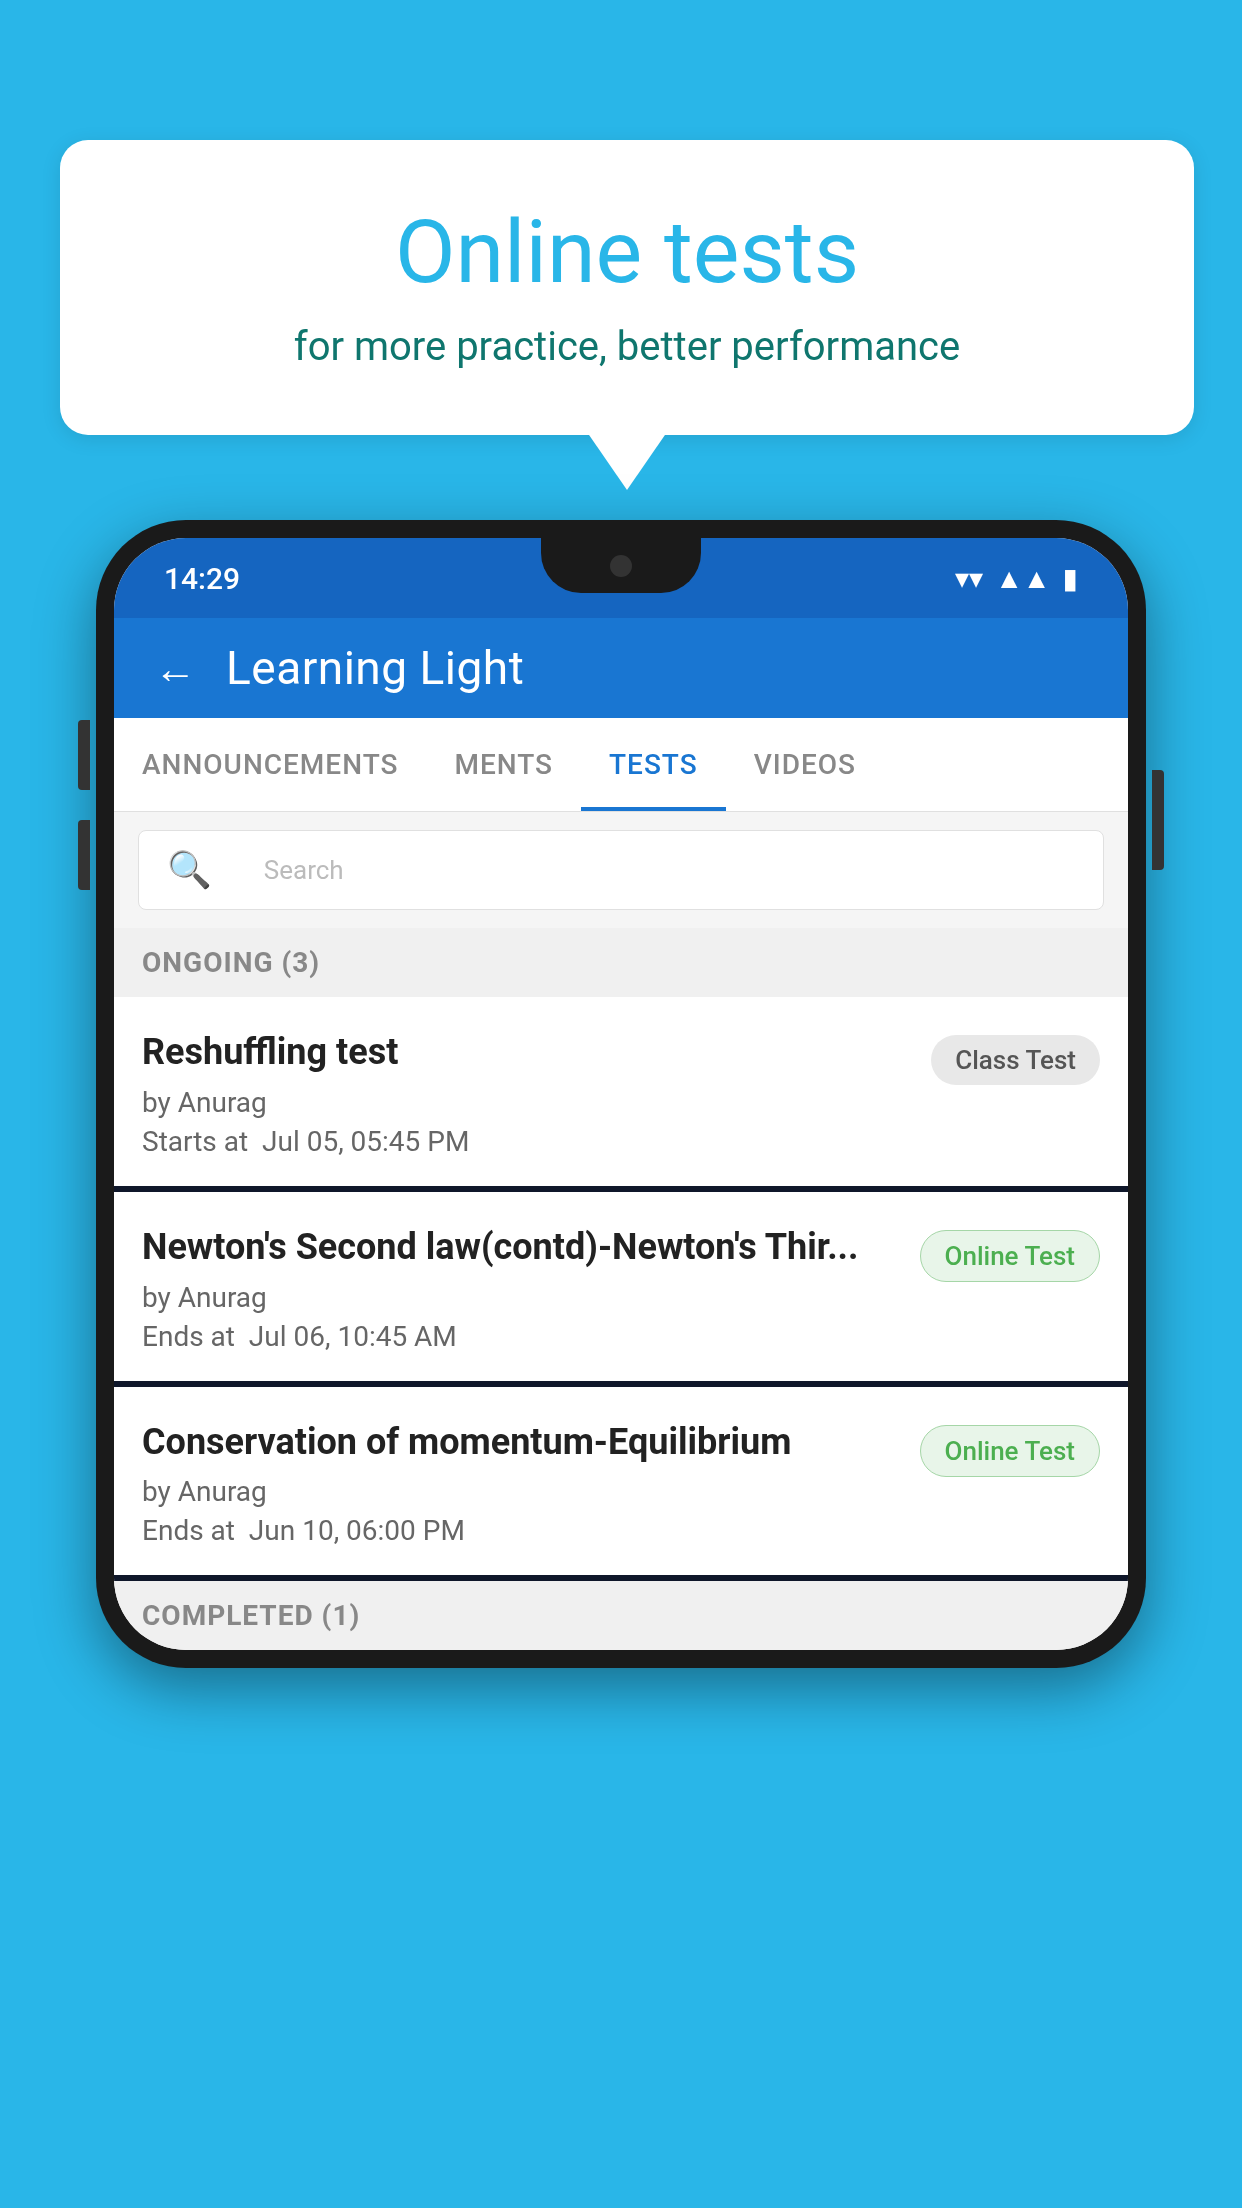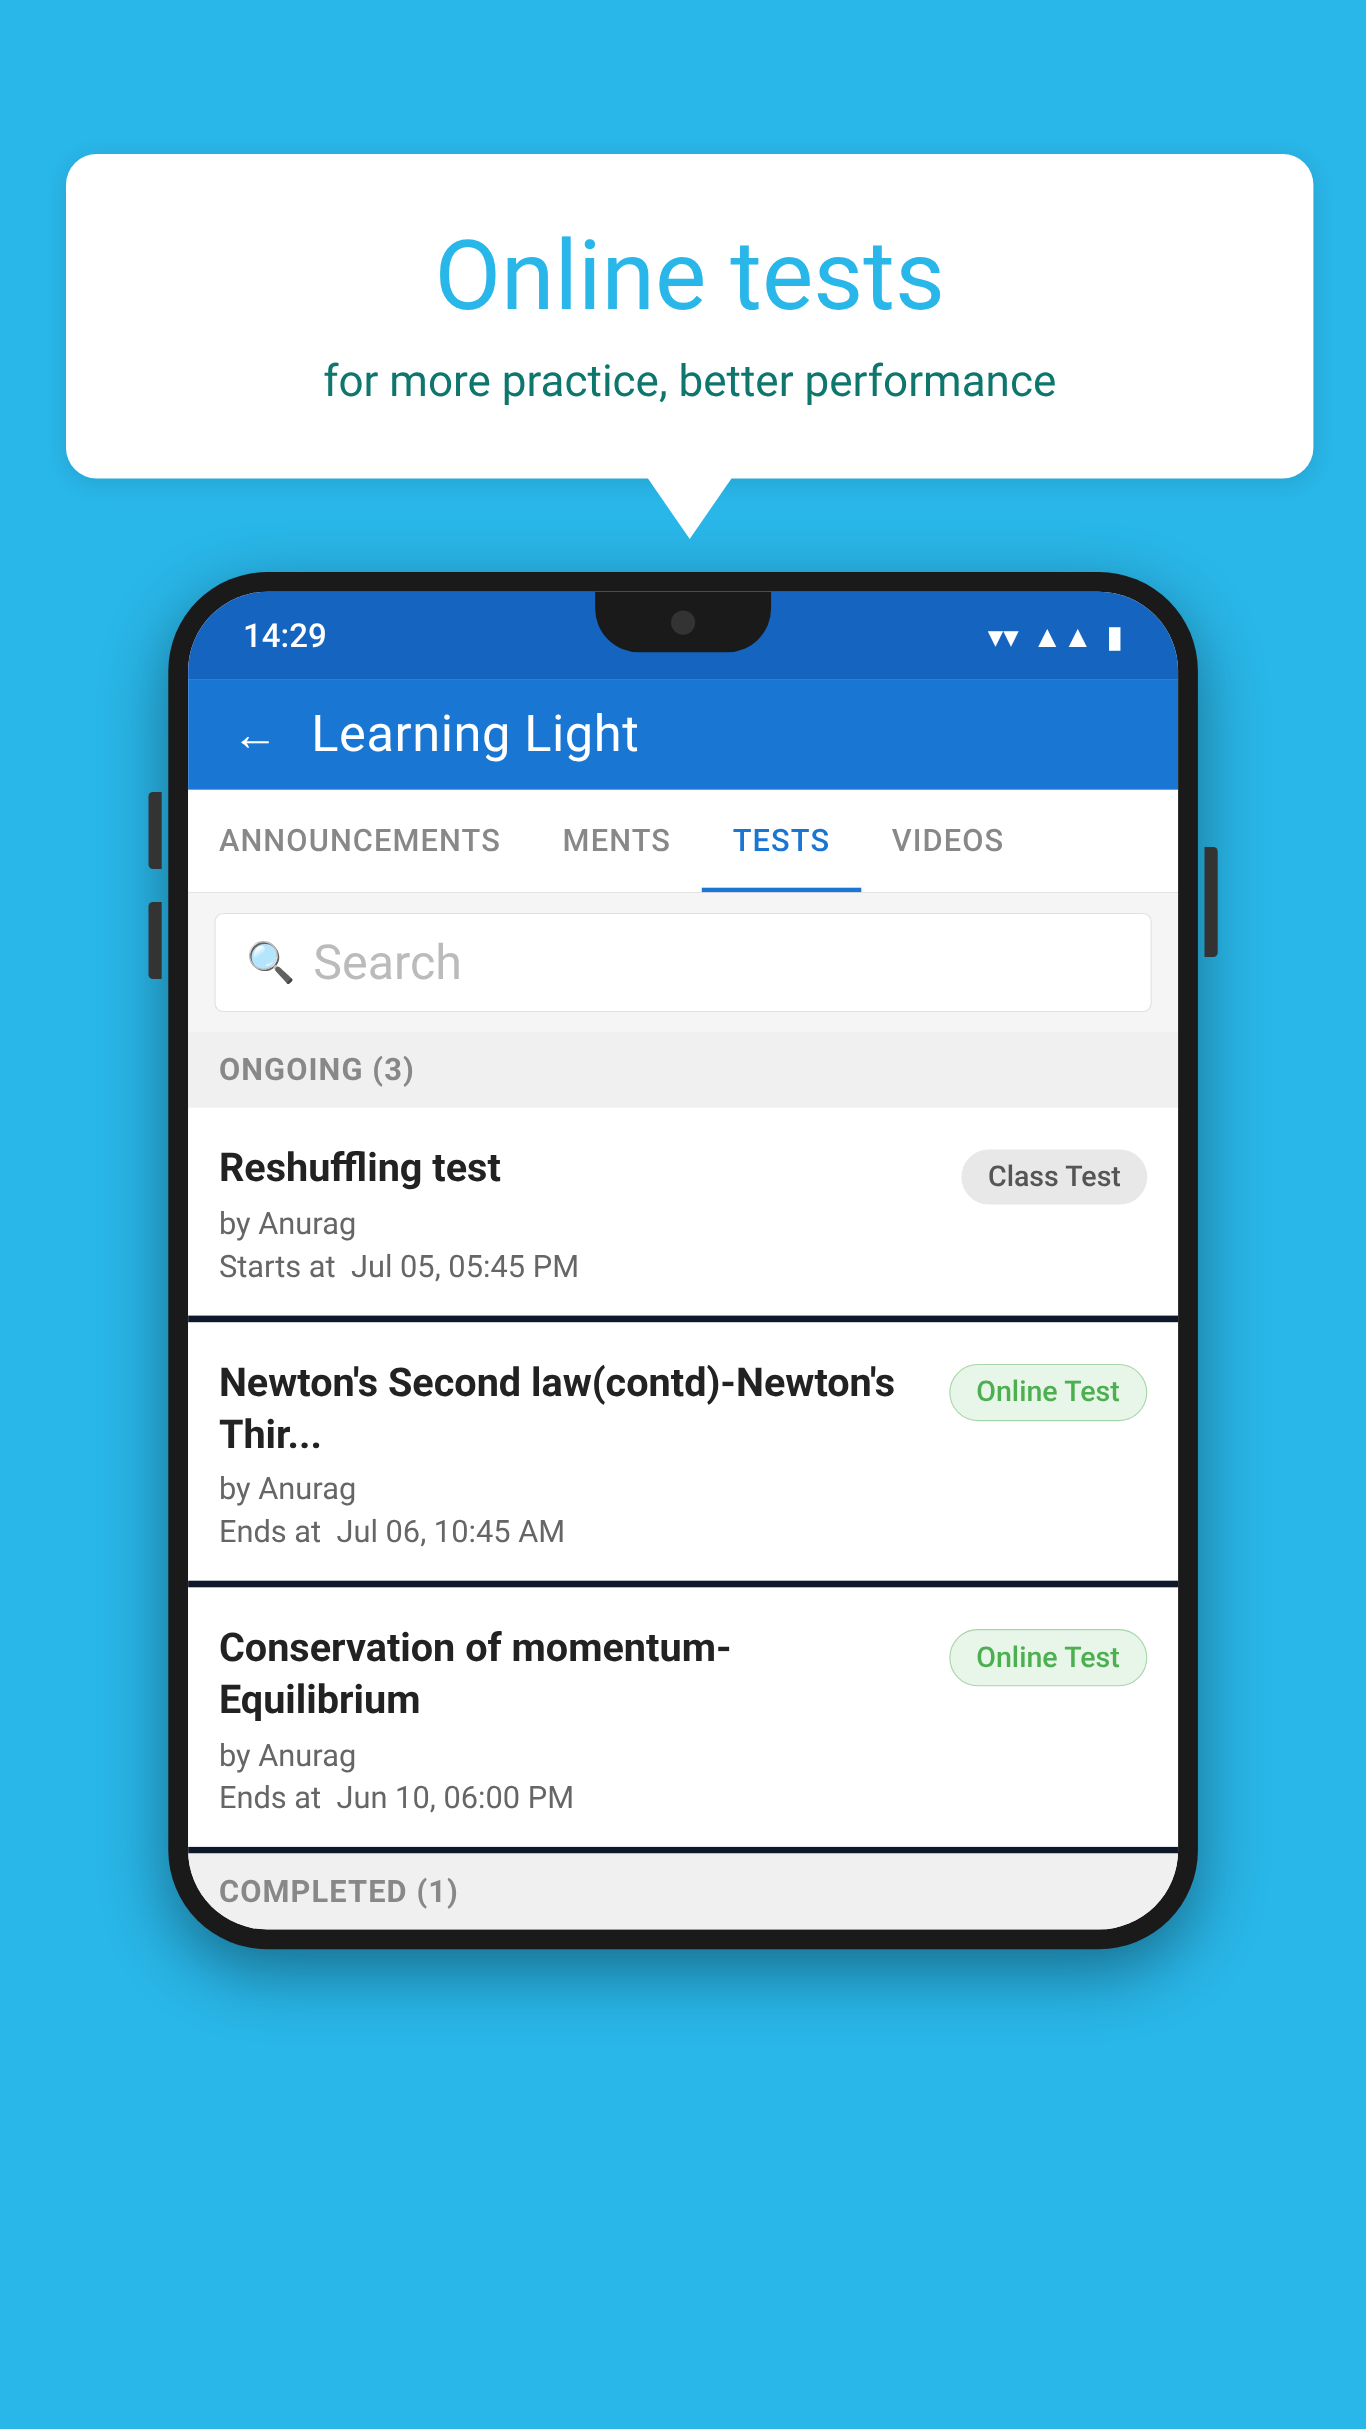--- a/index.html
+++ b/index.html
@@ -48,21 +48,21 @@
       color: #0f766e;
       font-weight: 400;
     }
 
     
     .phone-wrapper {
       position: absolute;
       top: 520px;
       left: 50%;
       transform: translateX(-50%);
-      width: 936px;
+      width: 1050px;
     }
     .phone-frame {
       background: #1a1a1a;
       border-radius: 90px;
       padding: 18px;
       position: relative;
       box-shadow: 0 20px 60px rgba(0,0,0,0.4);
     }
     .phone-screen {
       background: #f5f5f5;
@@ -178,22 +178,23 @@
       align-items: center;
       padding: 18px 28px;
       gap: 16px;
       border: 1px solid #e0e0e0;
     }
     .search-icon-svg {
       color: #999;
       font-size: 36px;
     }
     .search-placeholder {
-      font-size: 44px;
+      font-size: 26px;
       color: #bbb;
+      margin-left: 36px;
     }
 
     
     .section-header {
       background: #f0f0f0;
       padding: 18px 28px;
     }
     .section-label {
       font-size: 28px;
       color: #888;

